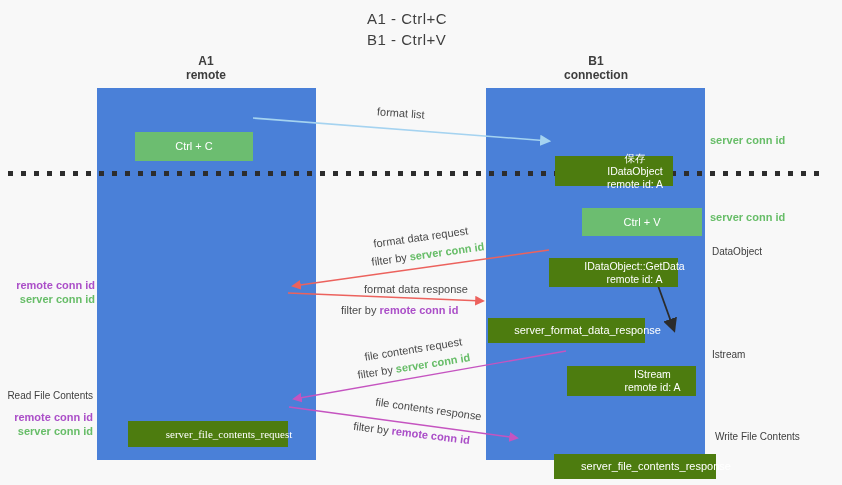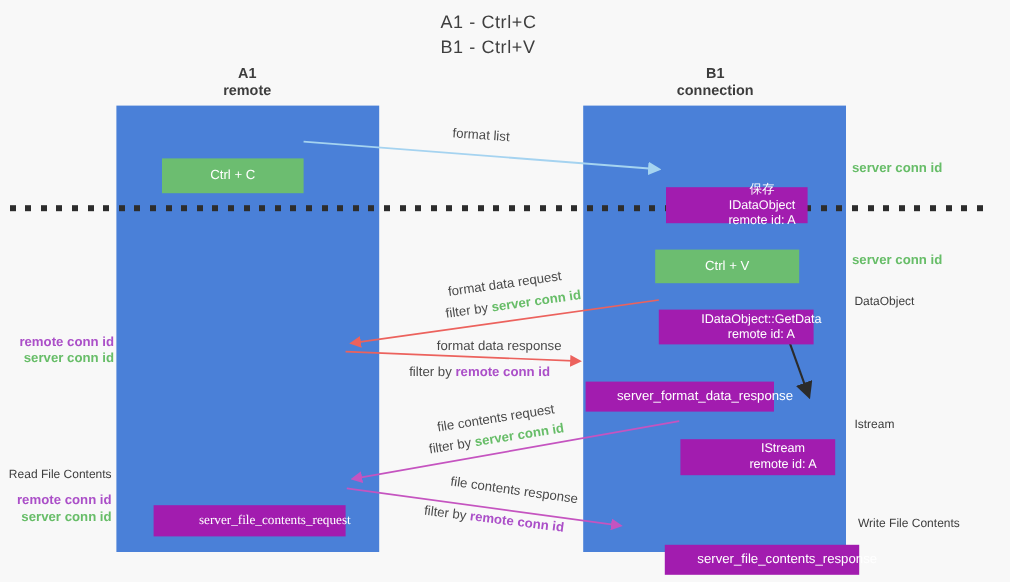--- a/index.html
+++ b/index.html
@@ -16,24 +16,24 @@
   .col-header.right { left:546px; }
   .column { position:absolute; top:88px; width:219px; height:372px; background:#4a80d8; z-index:1; }
   .column.left { left:97px; }
   .column.right { left:486px; }
   .dotted-line { position:absolute; left:8px; top:171px; width:815px; height:5px; z-index:2;
     background:repeating-linear-gradient(to right, #2d2d2d 0 5px, transparent 5px 13px); }
   .arrow-layer { position:absolute; left:0; top:0; width:842px; height:485px; z-index:3; }
   .node { position:absolute; z-index:4; display:flex; flex-direction:column; align-items:center; justify-content:center;
     color:#fff; font-size:11px; line-height:13px; text-align:center;margin-top:28px; }
   .node.green { background:#6cbd70; }
-  .node.orange { background:#a21caf;padding-left:42px; }
+  .node.orange { background:#4d7c0f;padding-left:42px; }
   .n-ctrlc { left:135px; top:104px; width:118px; height:29px; }
   .n-savedo { left:555px; top:128px; width:118px; height:30px; font-size:10.5px; }
-  .n-ctrlv { left:546px; top:180px; width:120px; height:28px; }
+  .n-ctrlv { left:582px; top:180px; width:120px; height:28px; }
   .n-getdata { left:549px; top:230px; width:129px; height:29px; font-size:10.5px; }
   .n-fmtreq { left:131px; top:278px; width:156px; height:26px; }
   .n-fmtresp { left:488px; top:290px; width:157px; height:25px; }
   .n-istream { left:567px; top:338px; width:129px; height:30px; font-size:10.5px; }
   .n-filereq { left:128px; top:393px; width:160px; height:26px;font-family:Liberation Serif, serif; }
   .n-fileresp { left:554px; top:426px; width:162px; height:25px; }
   .lbl { position:absolute; z-index:5; font-size:11px; color:#4a4a4a; white-space:nowrap; }
   .lbl .key-green { color:#67bd68; font-weight:bold; }
   .lbl .key-purple { color:#ab4fc8; font-weight:bold; }
   .side-green { position:absolute; z-index:5; font-size:11px; font-weight:bold; color:#67bd68; white-space:nowrap; }

